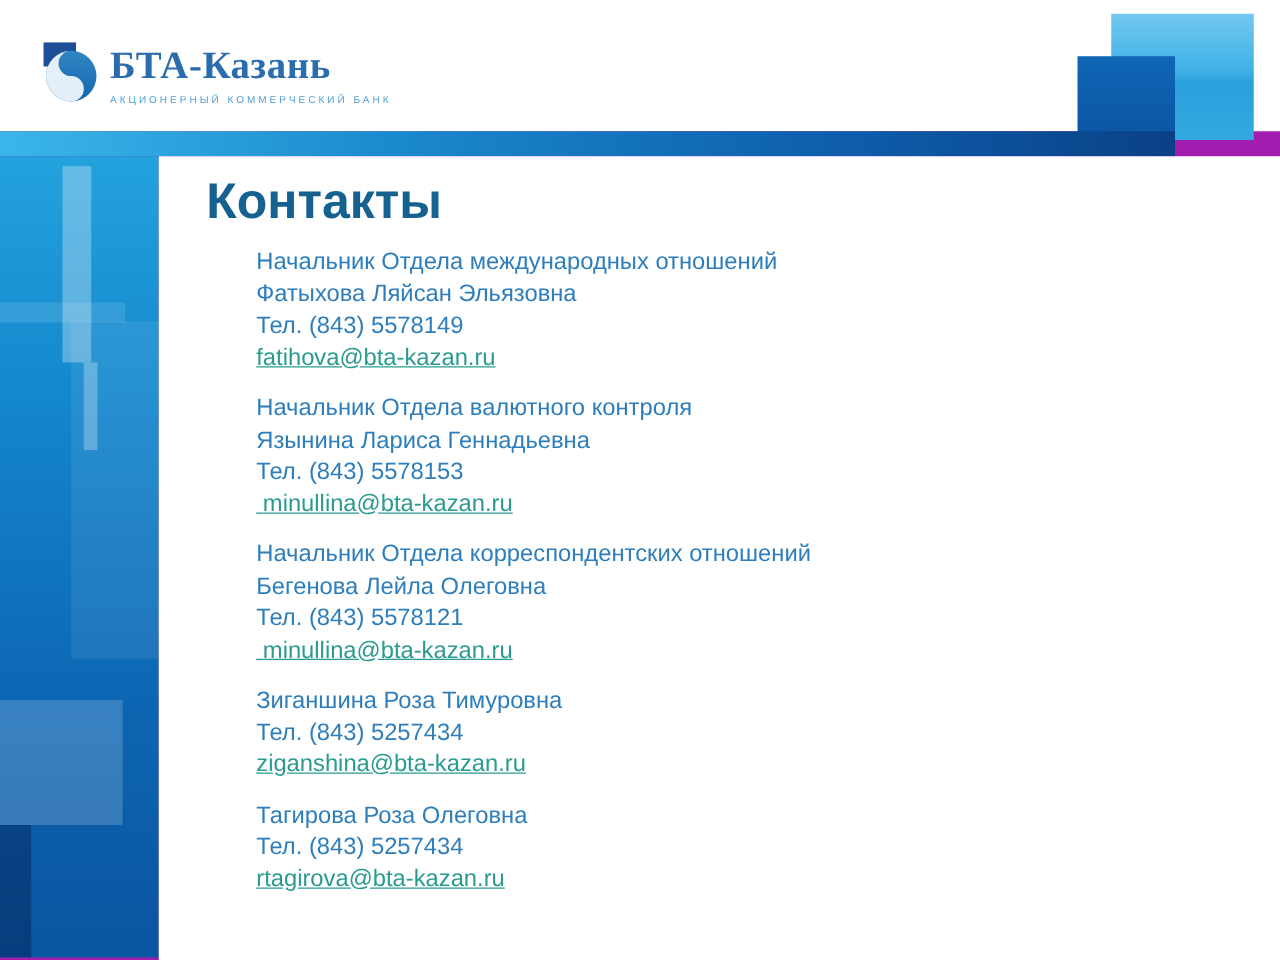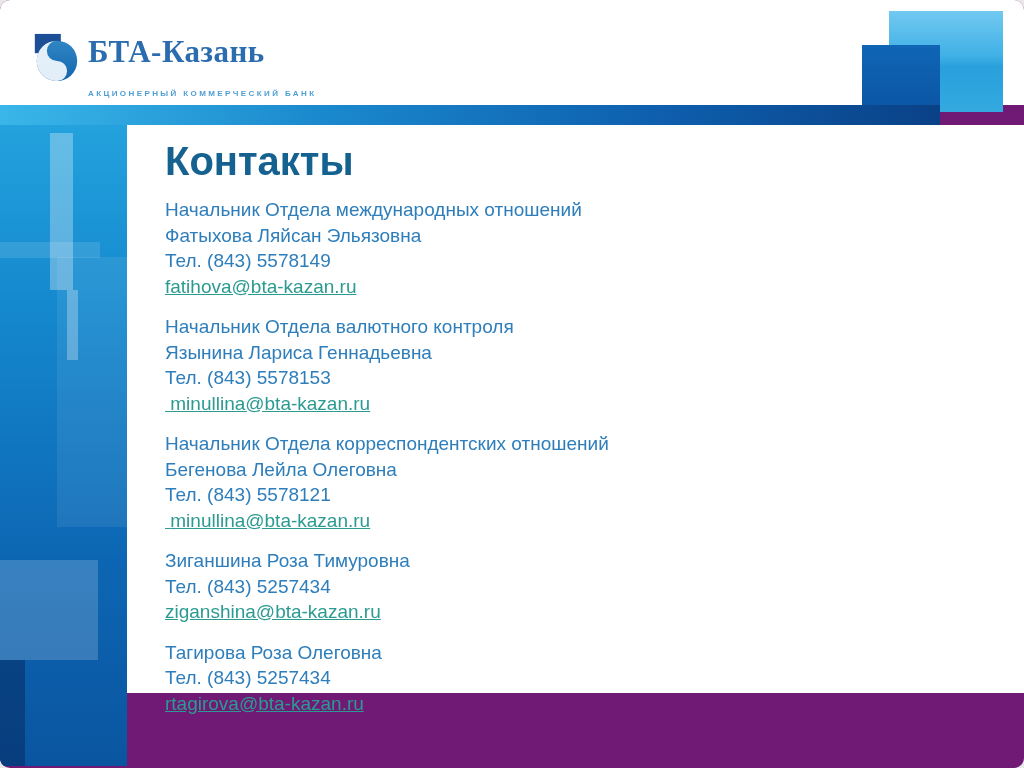--- a/index.html
+++ b/index.html
@@ -1,36 +1,36 @@
 <!DOCTYPE html>
 <html><head>
 <meta charset="utf-8">
 <style>
   * { margin:0; padding:0; box-sizing:border-box; }
   html,body { background:#e8e8e8; }
   body { font-family:"Liberation Sans", sans-serif; }
 
   .slide {
     position:relative; width:1024px; height:768px;
-    background:#701a75; overflow:hidden; margin:0 auto;border-radius:10px;
+    background:#a21caf; overflow:hidden; margin:0 auto;
   }
 
   
   .header { position:absolute; left:0; top:0; width:1024px; height:105px; background:#ffffff; }
 
   .logo { position:absolute; left:30px; top:30px; display:flex; align-items:flex-start; }
   .logo-emblem { width:52px; height:56px; margin-right:6px; }
   .logo-text { padding-top:6px; }
   .brand-name {
     font-family:"Liberation Serif", serif; font-weight:bold;
     font-size:31px; color:#2a6cae; line-height:1.05; letter-spacing:0.5px;
   }
   .brand-tagline {
-    font-size:8px; color:#4e9ed6; letter-spacing:2.4px; font-weight:bold;
-    margin-top:20px; white-space:nowrap;
+    font-size:8px; color:#4e9ed6; letter-spacing:2.4px; font-weight:normal;
+    margin-top:6px; white-space:nowrap;
   }
 
   
   .deco-light-square {
     position:absolute; left:889px; top:11px; width:114px; height:101px;
     background:linear-gradient(180deg,#72c9f0 0%, #3fb0e6 45%, #29a0dc 55%, #34a9e0 100%);
   }
   .deco-dark-square {
     position:absolute; left:862px; top:45px; width:78px; height:73px;
     background:linear-gradient(180deg,#0f66b5 0%, #0b53a3 100%);
@@ -48,28 +48,28 @@
   }
   .sb-bar-1 { position:absolute; left:50px; top:8px;  width:23px; height:157px; background:rgba(255,255,255,0.30); }
   .sb-bar-2 { position:absolute; left:67px; top:165px; width:11px; height:70px;  background:rgba(255,255,255,0.28); }
   .sb-band  { position:absolute; left:0;   top:117px; width:100px; height:16px;  background:rgba(255,255,255,0.12); }
   .sb-panel { position:absolute; left:57px; top:132px; width:70px; height:270px; background:rgba(255,255,255,0.08); }
   .sb-light-square { position:absolute; left:0; top:435px; width:98px; height:100px; background:rgba(255,255,255,0.18); }
   .sb-dark-corner  { position:absolute; left:0; top:535px; width:25px; height:106px; background:rgba(4,34,84,0.45); }
 
   
   .content {
-    position:absolute; left:127px; top:125px; width:897px; height:568px;
+    position:absolute; left:127px; top:125px; width:897px; height:643px;
     background:#ffffff; padding:14px 30px 0 38px;
   }
   .page-title {
     font-size:40px; font-weight:bold; color:#156190; letter-spacing:0px;
     margin-bottom:13px;
   }
-  .contact { margin-bottom:15px; }
+  .contact { margin-bottom:15px;margin-left:40px; }
   .contact .line { font-size:19px; line-height:25.5px; color:#2e7ebb; white-space:pre-wrap; }
   .contact .email {
     display:inline-block; color:#2b9b91; text-decoration:underline;
     text-decoration-color:#2b9b91; cursor:pointer;
   }
 </style>
 </head>
 <body>
 
 <div class="slide">

